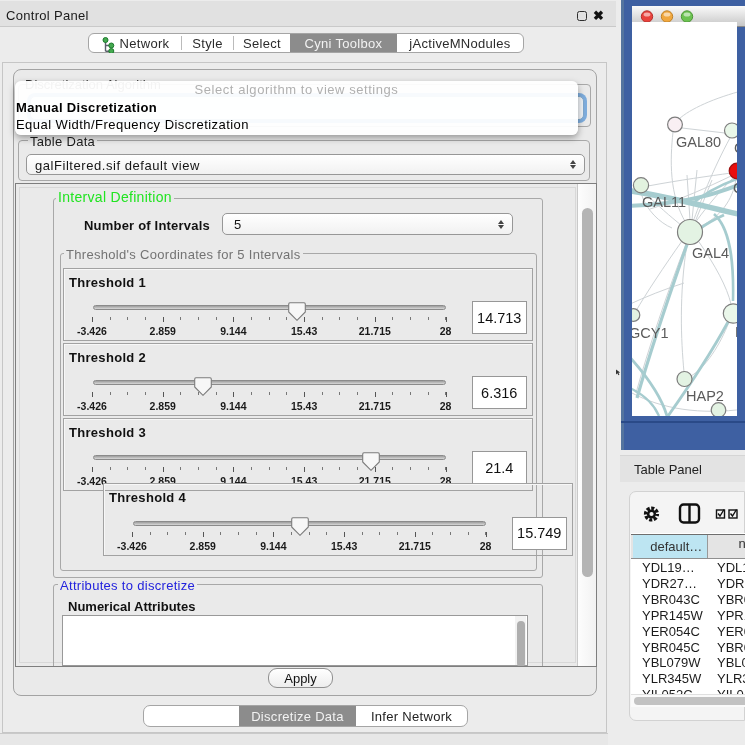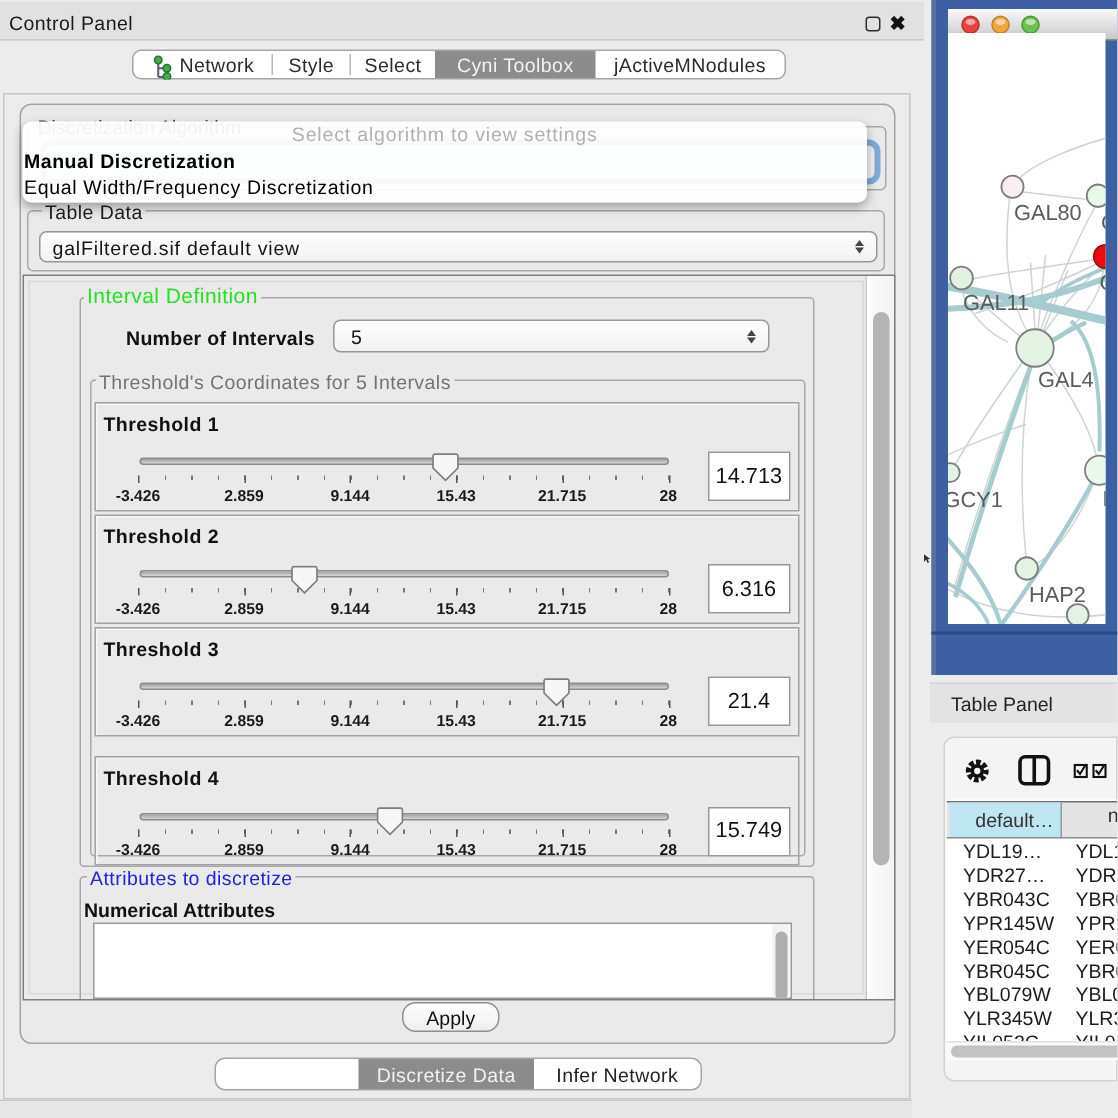--- a/index.html
+++ b/index.html
@@ -144,21 +144,21 @@
       <div class="tlab" style="left:98.7px;">2.859</div>
       <div class="tlab" style="left:169.4px;">9.144</div>
       <div class="tlab" style="left:240.1px;">15.43</div>
       <div class="tlab" style="left:310.8px;">21.715</div>
       <div class="tlab" style="left:381.5px;">28</div>
     <svg class="thumb" style="left:307px;" width="18" height="19" viewBox="0 0 18 19">
         <path d="M 2,0.7 L 16,0.7 A 1.5,1.5 0 0 1 17.3,2.2 L 17.3,10 L 9,18.3 L 0.7,10 L 0.7,2.2 A 1.5,1.5 0 0 1 2,0.7 Z" fill="#f7f7f7" stroke="#7c7c7c" stroke-width="1.1"></path>
       </svg>
     <div class="vbox">21.4</div>
   </div>
-  <div class="tpanel" style="top:320px;">
+  <div class="tpanel" style="top:299px;margin-left:40px;">
     <div class="tname">Threshold 4</div>
     <div class="track"></div>
     <div class="ticks"></div>
     <div class="mtick" style="left:28px;"></div>
       <div class="mtick" style="left:98.7px;"></div>
       <div class="mtick" style="left:169.4px;"></div>
       <div class="mtick" style="left:240.1px;"></div>
       <div class="mtick" style="left:310.8px;"></div>
       <div class="mtick" style="left:381.5px;"></div>
     <div class="tlab" style="left:28px;">-3.426</div>
@@ -168,21 +168,21 @@
       <div class="tlab" style="left:310.8px;">21.715</div>
       <div class="tlab" style="left:381.5px;">28</div>
     <svg class="thumb" style="left:195.5px;" width="18" height="19" viewBox="0 0 18 19">
         <path d="M 2,0.7 L 16,0.7 A 1.5,1.5 0 0 1 17.3,2.2 L 17.3,10 L 9,18.3 L 0.7,10 L 0.7,2.2 A 1.5,1.5 0 0 1 2,0.7 Z" fill="#f7f7f7" stroke="#7c7c7c" stroke-width="1.1"></path>
       </svg>
     <div class="vbox">15.749</div>
   </div>
 
   <div class="abs" style="left:36.5px;top:400px;width:490px;height:100px;border:1px solid #a8a8a8;border-radius:3px;box-sizing:border-box;"></div>
   <div class="grouplab" style="left:42px;top:394px;color:#2222dd;">Attributes to discretize</div>
-  <div class="abs" style="left:40px;top:415px;font-size:13px;font-weight:bold;color:#111;">Numerical Attributes</div>
+  <div class="abs" style="left:52px;top:415px;font-size:13px;font-weight:bold;color:#111;">Numerical Attributes</div>
   <div class="abs" style="left:46px;top:431px;width:466px;height:51px;background:#fff;border:1px solid #999;box-sizing:border-box;">
     <div style="position:absolute;right:1px;top:0;width:11px;height:100%;background:#f2f2f2;"></div>
     <div style="position:absolute;right:1.8px;top:5px;width:8.5px;height:46px;background:#aeaeae;border-radius:4px;"></div>
   </div>
 </div>
 
 <div class="abs" style="left:577px;top:184px;width:19px;height:482px;background:linear-gradient(90deg,#fdfdfd,#f2f2f2);border-left:1px solid #c9c9c9;box-sizing:border-box;"></div>
 <div class="abs" style="left:581.5px;top:208px;width:11px;height:369px;background:#b4b4b4;border-radius:5.5px;"></div>
 
 <div class="abs" style="left:268px;top:668px;width:65px;height:20px;border:1px solid #8f8f8f;border-radius:9px;box-sizing:border-box;background:linear-gradient(180deg,#ffffff,#ededed);font-size:13px;color:#111;display:flex;align-items:center;justify-content:center;">Apply</div>

